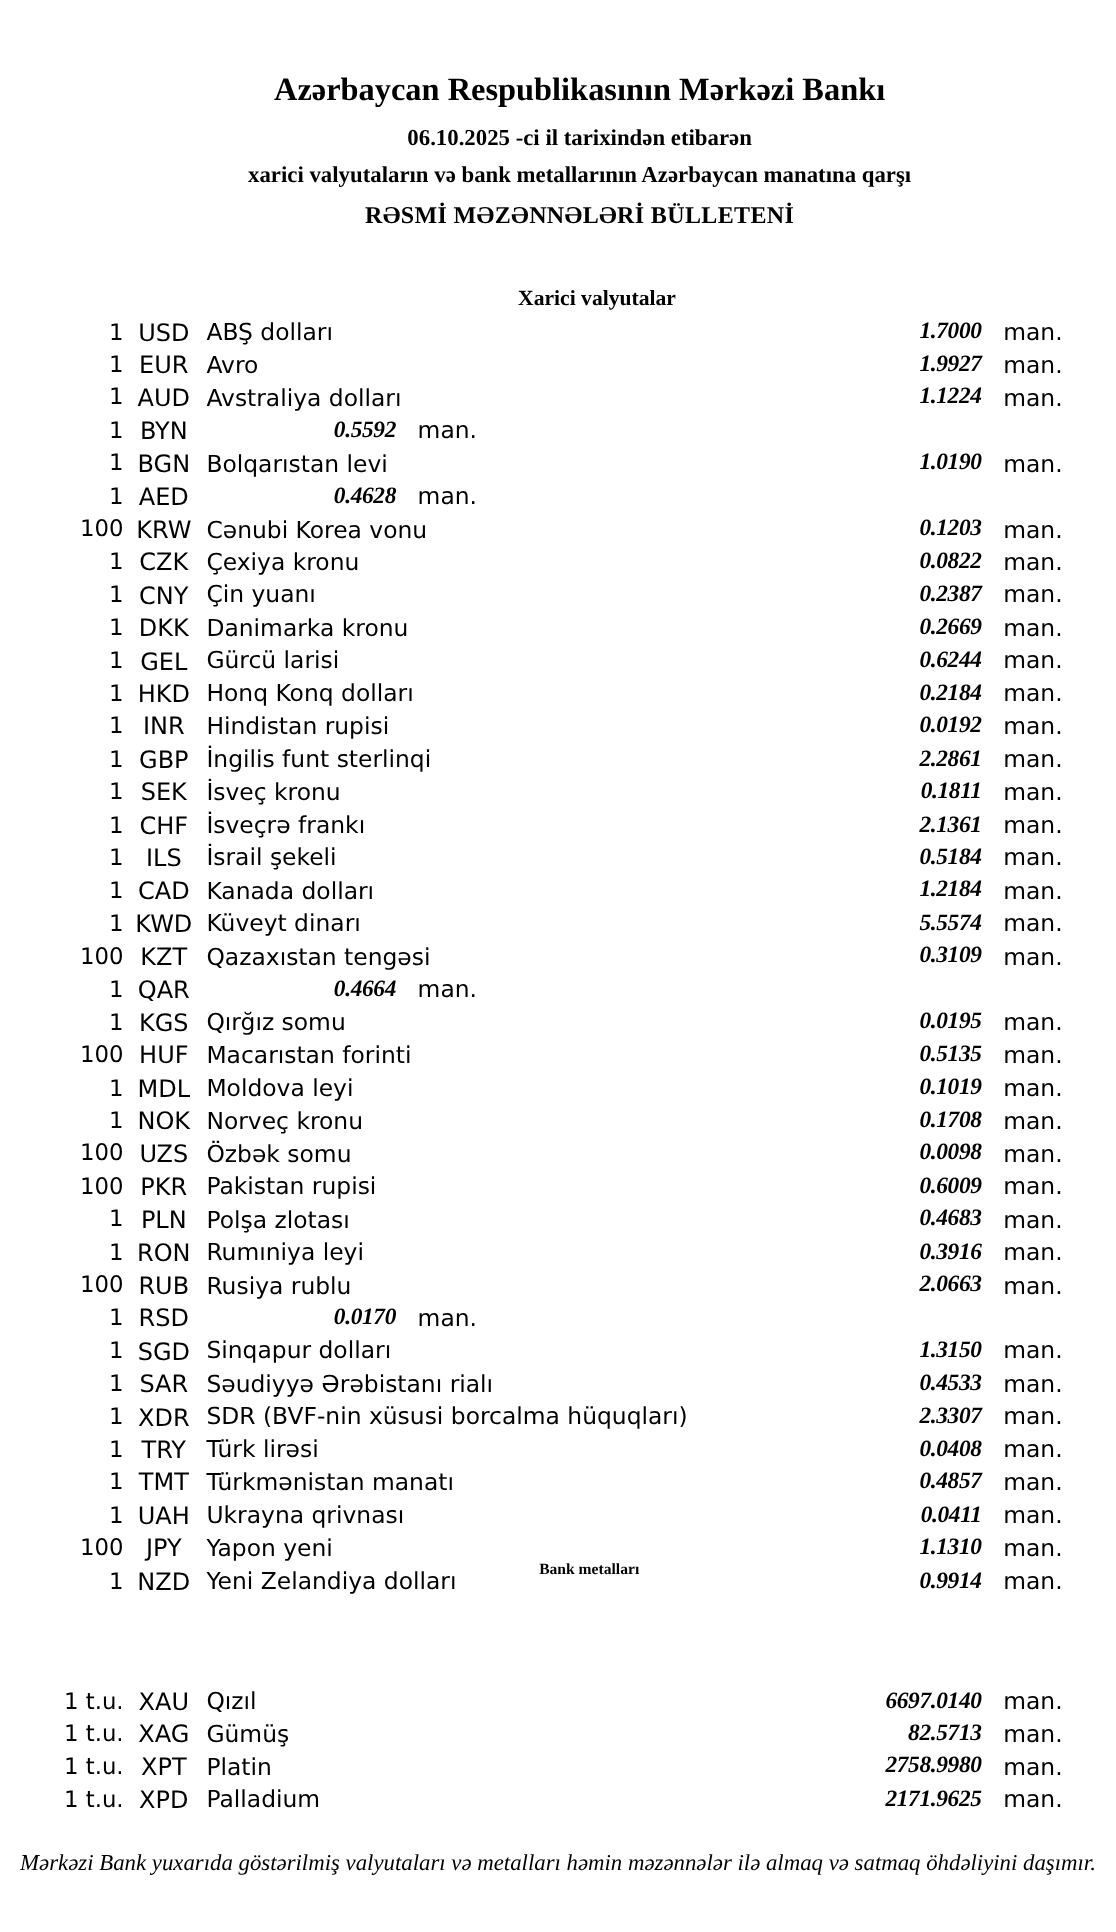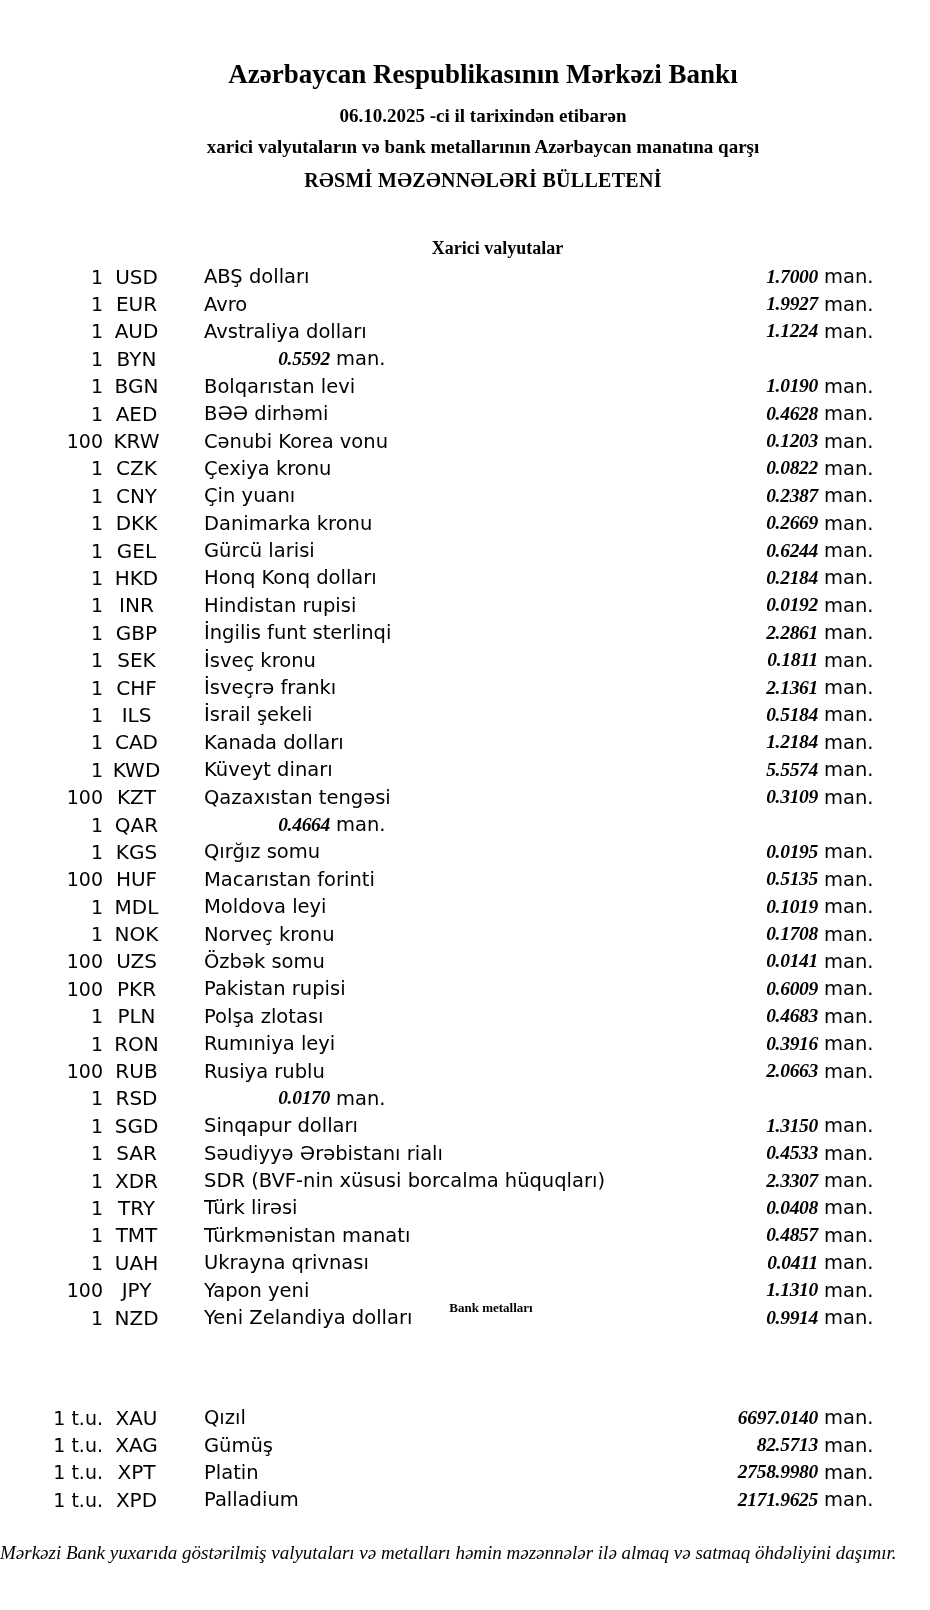--- a/index.html
+++ b/index.html
@@ -68,40 +68,40 @@
     width: 67px;
     text-align: center;
     font-size: 20px;
   }
   .cell-name {
     flex: 1;
     padding-left: 2px;
     font-size: 19.5px;
     white-space: nowrap;
     overflow: hidden;
-    margin-left: 32px;
   }
   .cell-rate {
     width: 160px;
     text-align: right;
     font-family: "Liberation Serif", serif;
     font-style: italic;
     font-weight: 700;
     font-size: 19.5px;
     letter-spacing: -0.3px;
   }
   .cell-man {
     width: 112px;
     box-sizing: border-box;
-    padding-left: 6px;
+    padding-left: 18px;
     font-size: 19.5px;
   }
 
   .footer-note {
     top: 1540px; left: 0; right: 0;
+    text-align: center;
     font-family: "Liberation Serif", serif;
     font-style: italic;
     font-size: 19px;
     line-height: 26px;
   }
 </style>
 </head>
 <body>
 
 <div class="abs serifb page-title">Azərbaycan Respublikasının Mərkəzi Bankı</div>
@@ -145,21 +145,20 @@
     <div class="row">
       <span class="cell-qty">1</span>
       <span class="cell-code">BGN</span>
       <span class="cell-name">Bolqarıstan levi</span>
       <span class="cell-rate">1.0190</span>
       <span class="cell-man">man.</span>
     </div>
     <div class="row">
       <span class="cell-qty">1</span>
       <span class="cell-code">AED</span>
-      <span class="cell-name">BƏƏ dirhəmi</span>
       <span class="cell-rate">0.4628</span>
       <span class="cell-man">man.</span>
     </div>
     <div class="row">
       <span class="cell-qty">100</span>
       <span class="cell-code">KRW</span>
       <span class="cell-name">Cənubi Korea vonu</span>
       <span class="cell-rate">0.1203</span>
       <span class="cell-man">man.</span>
     </div>
@@ -285,21 +284,21 @@
       <span class="cell-qty">1</span>
       <span class="cell-code">NOK</span>
       <span class="cell-name">Norveç kronu</span>
       <span class="cell-rate">0.1708</span>
       <span class="cell-man">man.</span>
     </div>
     <div class="row">
       <span class="cell-qty">100</span>
       <span class="cell-code">UZS</span>
       <span class="cell-name">Özbək somu</span>
-      <span class="cell-rate">0.0141</span>
+      <span class="cell-rate">0.0098</span>
       <span class="cell-man">man.</span>
     </div>
     <div class="row">
       <span class="cell-qty">100</span>
       <span class="cell-code">PKR</span>
       <span class="cell-name">Pakistan rupisi</span>
       <span class="cell-rate">0.6009</span>
       <span class="cell-man">man.</span>
     </div>
     <div class="row">

